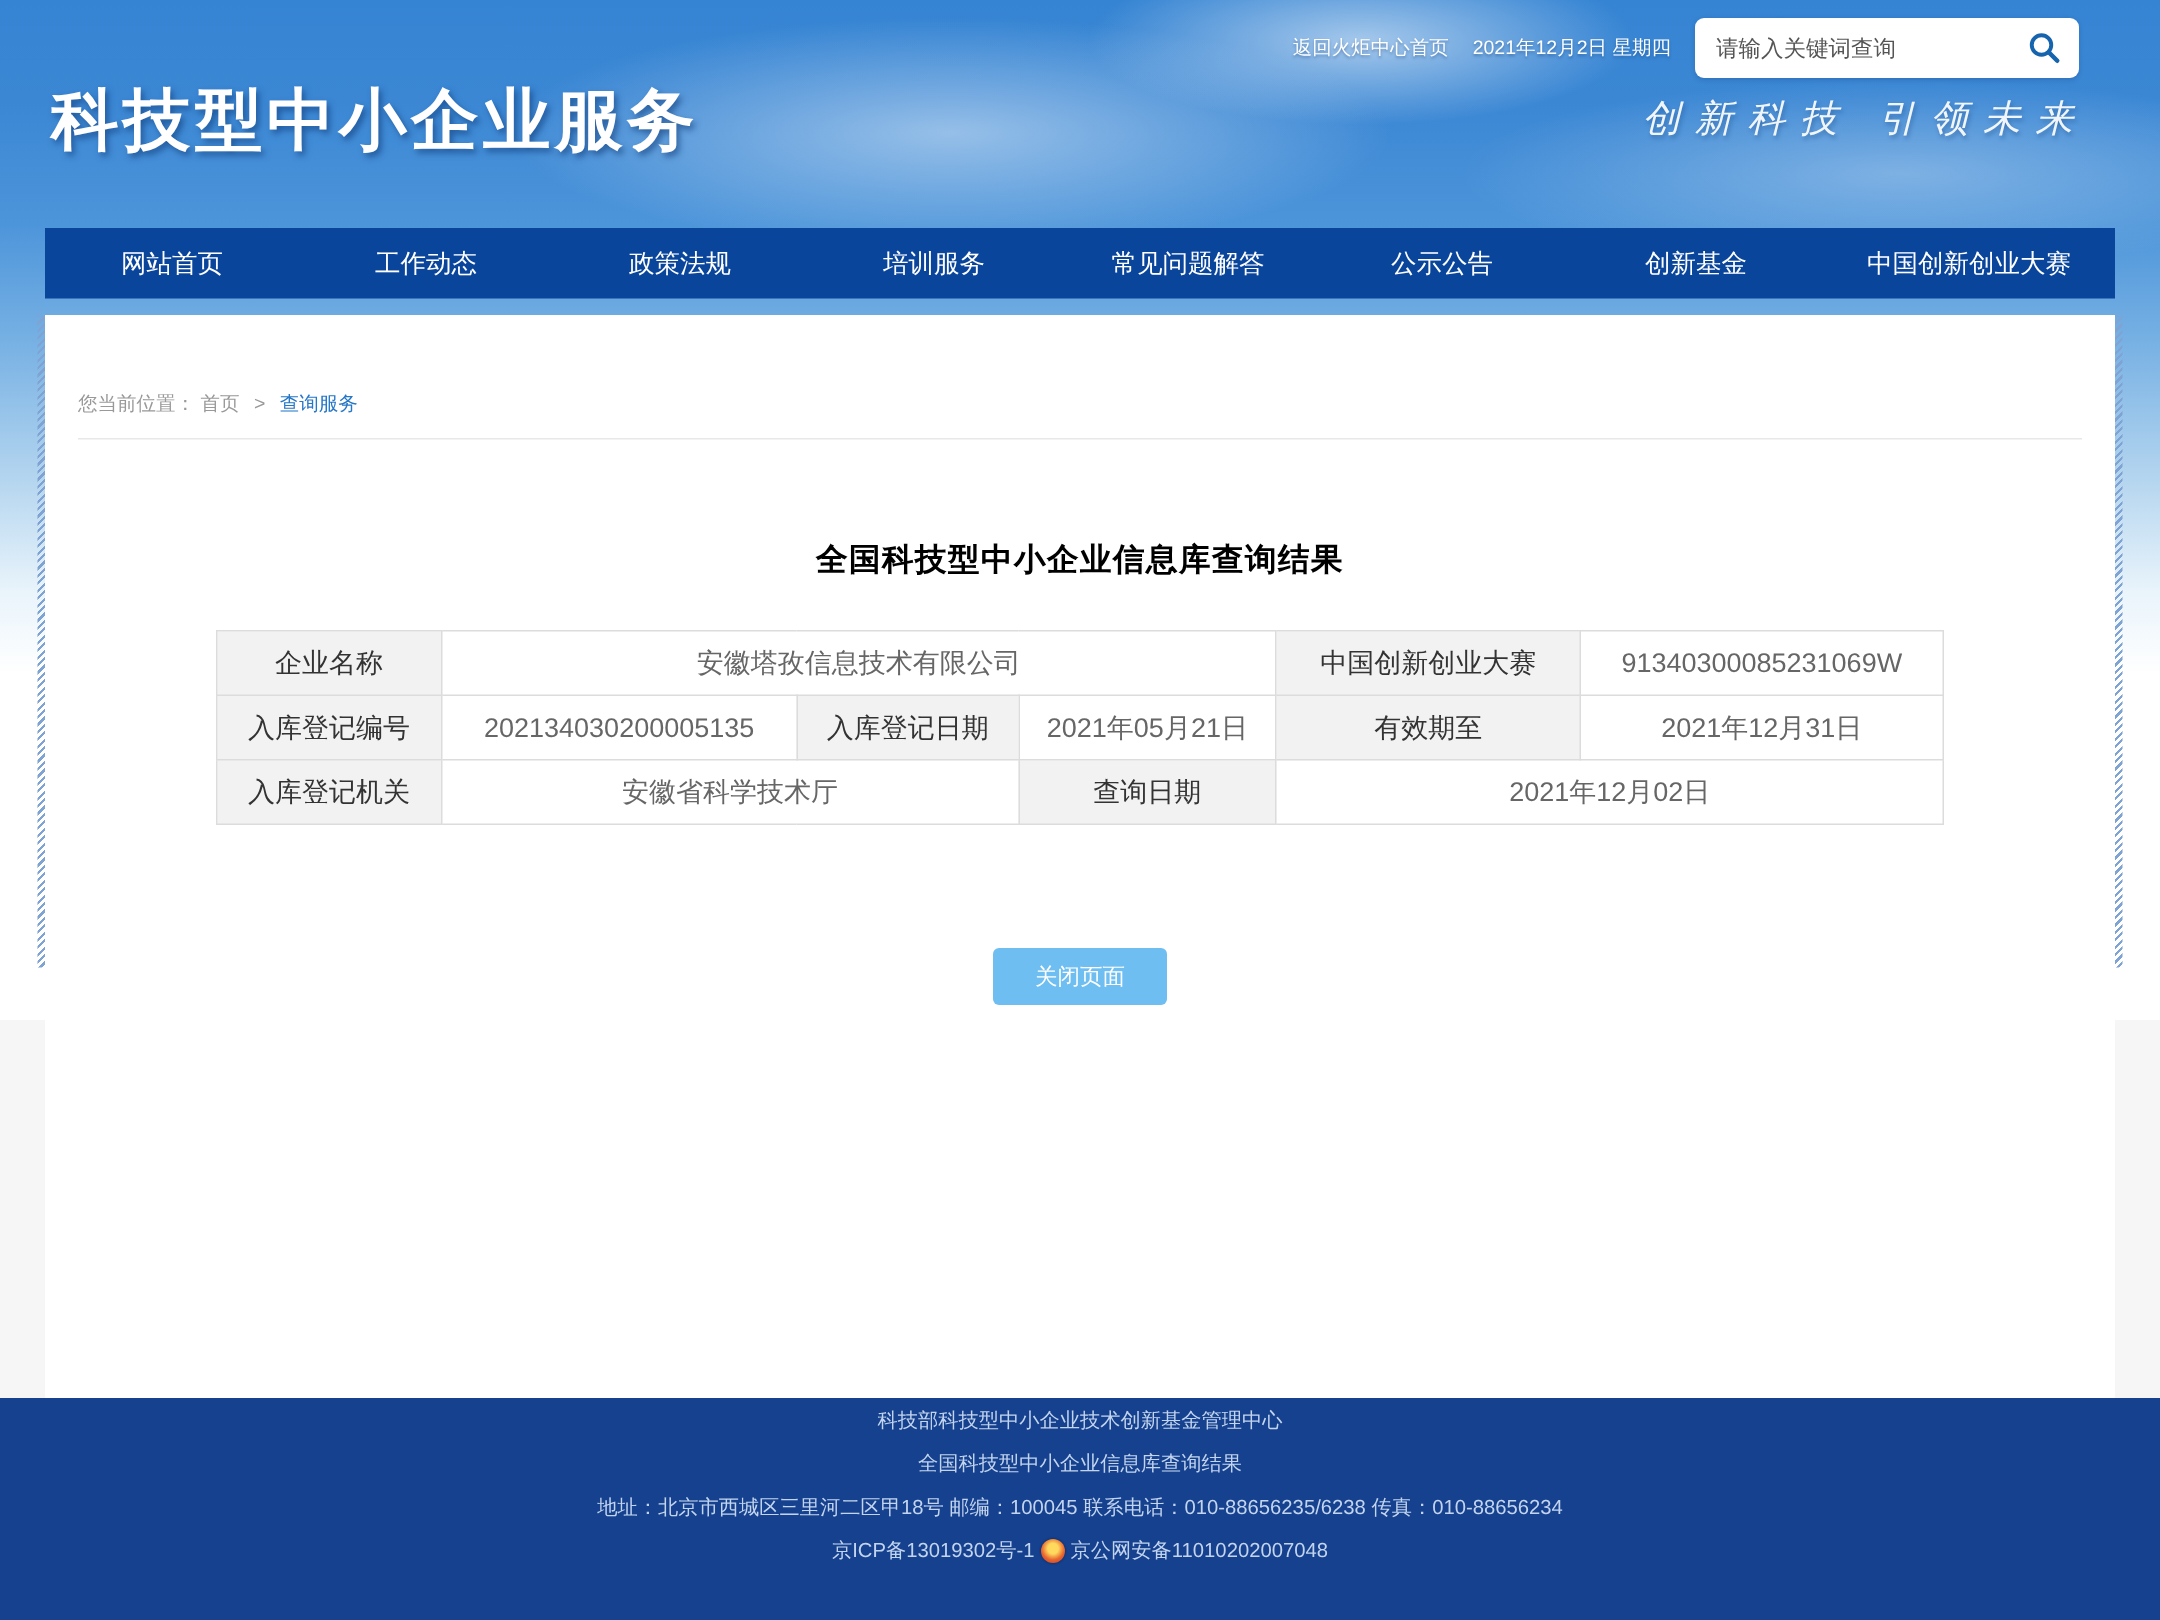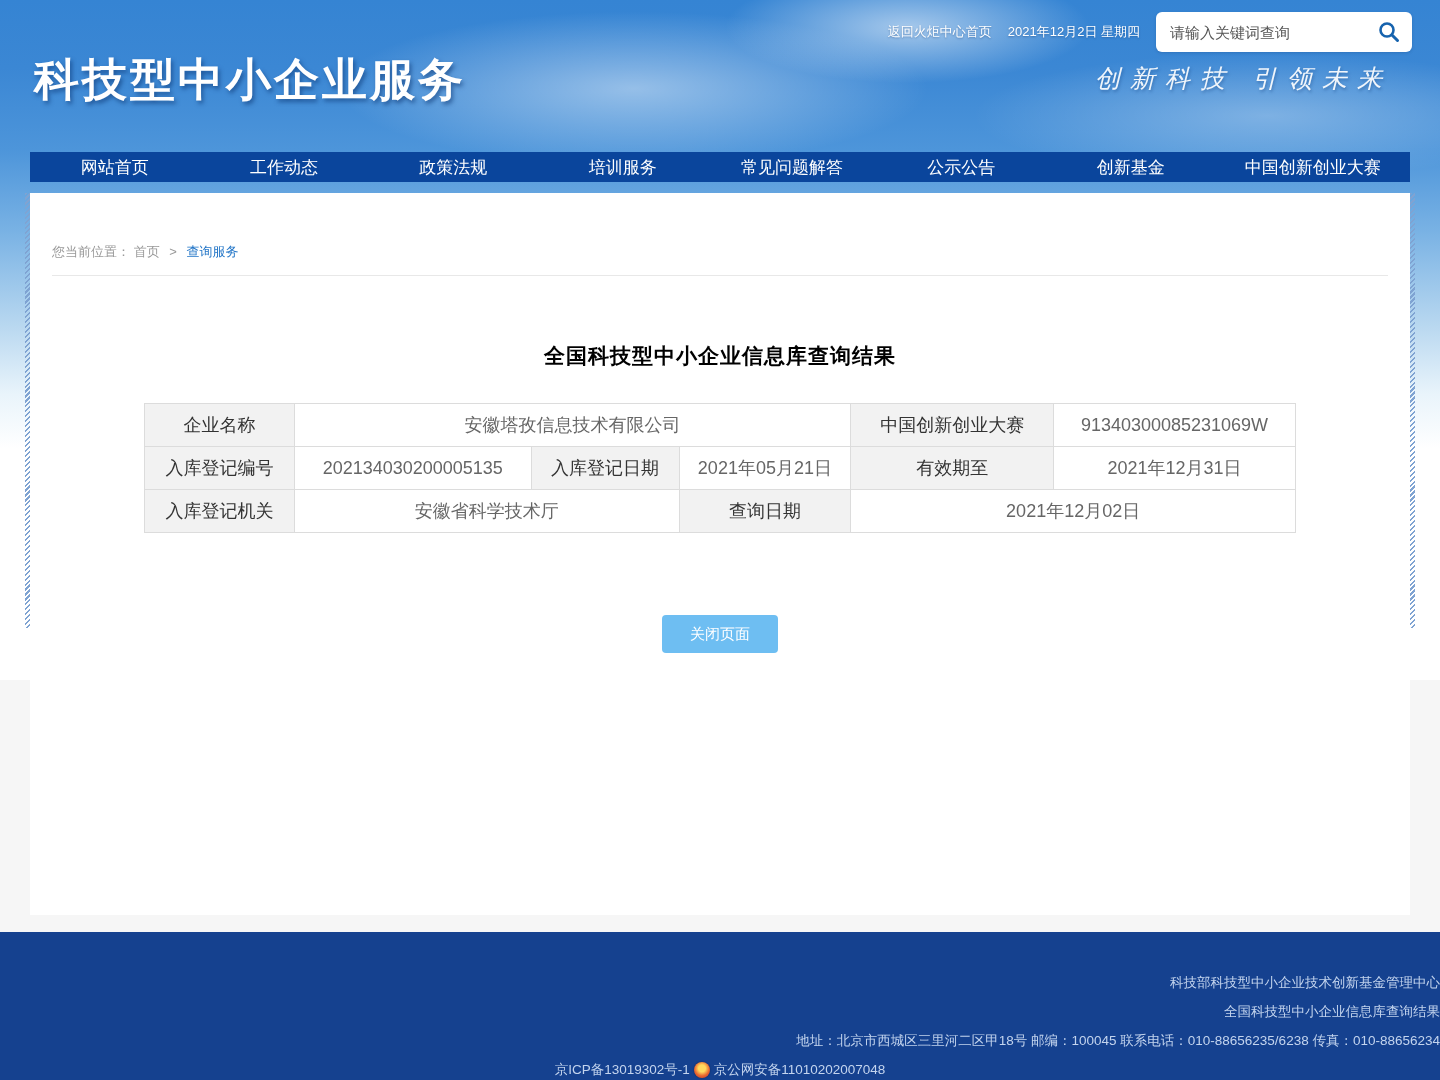--- a/index.html
+++ b/index.html
@@ -31,39 +31,39 @@
     text-shadow: 2px 3px 4px rgba(10,50,110,.55);
     font-family: "Liberation Serif", "DejaVu Serif", serif;
   }
   .slogan {
     position: absolute; right: 48px; top: 62px;
     font-size: 25px; color: rgba(255,255,255,.92); font-style: italic;
     letter-spacing: 10px; text-shadow: 1px 2px 3px rgba(10,50,110,.35);
     font-family: Liberation Sans, sans-serif;
   }
   .top-right-row {
-    position: absolute; top: 12px; right: 28px;
+    position: absolute; top: 12px; right: 54px;
     display: flex; align-items: center; gap: 16px;
   }
   .top-link, .top-date { font-size: 13px; color: #ffffff; text-decoration: none; text-shadow: 0 1px 2px rgba(10,50,110,.4); }
   .search-box {
     width: 256px; height: 40px; background: #ffffff; border-radius: 6px;
     display: flex; align-items: center; padding: 0 10px 0 14px;
     box-shadow: 0 1px 3px rgba(20,60,120,.25);
   }
   .search-box input {
     border: none; outline: none; flex: 1; font-size: 15px; color: #333;
     font-family: "Liberation Sans", sans-serif; background: transparent;
   }
   .search-box input::placeholder { color: #555; }
   .search-icon { width: 26px; height: 26px; display: flex; align-items: center; justify-content: center; cursor: pointer; }
 
   
   .nav {
-    width: 1380px; margin: 0 auto; height: 30px;
+    width: 1380px; margin: 0 auto; height: 47px;
     background: #0a459c;
     display: flex; align-items: center;
   }
   .nav-item {
     flex: 1; text-align: center; color: #ffffff; font-size: 17px;
     cursor: pointer; white-space: nowrap;
   }
   .nav-item:last-child { flex: 1.15; }
 
   
@@ -108,21 +108,21 @@
     display: block; margin: 82px auto 0;
     width: 116px; height: 38px; border: none; border-radius: 4px;
     background: #6ebef2; color: #ffffff; font-size: 15px;
     cursor: pointer; font-family: "Liberation Sans", sans-serif;
   }
 
   
   .footer {
     position: absolute; left: 0; top: 932px; width: 1440px; height: 148px;
     background: #15418f; z-index: 2;
-    padding-top: 36px; text-align: right;
+    text-align: center;
   }
   .footer-line {
     color: #c3d4ee; font-size: 13.5px; line-height: 29px;
   }
   .footer-line4 { display: flex; align-items: center; justify-content: center; gap: 4px; }
   .badge-icon {
     display: inline-block; width: 16px; height: 16px; border-radius: 50%;
     background: radial-gradient(circle at 50% 40%, #ffd95e 0 28%, #e8652f 60%, #c03423 100%);
     box-shadow: 0 0 2px rgba(0,0,0,.4);
   }

